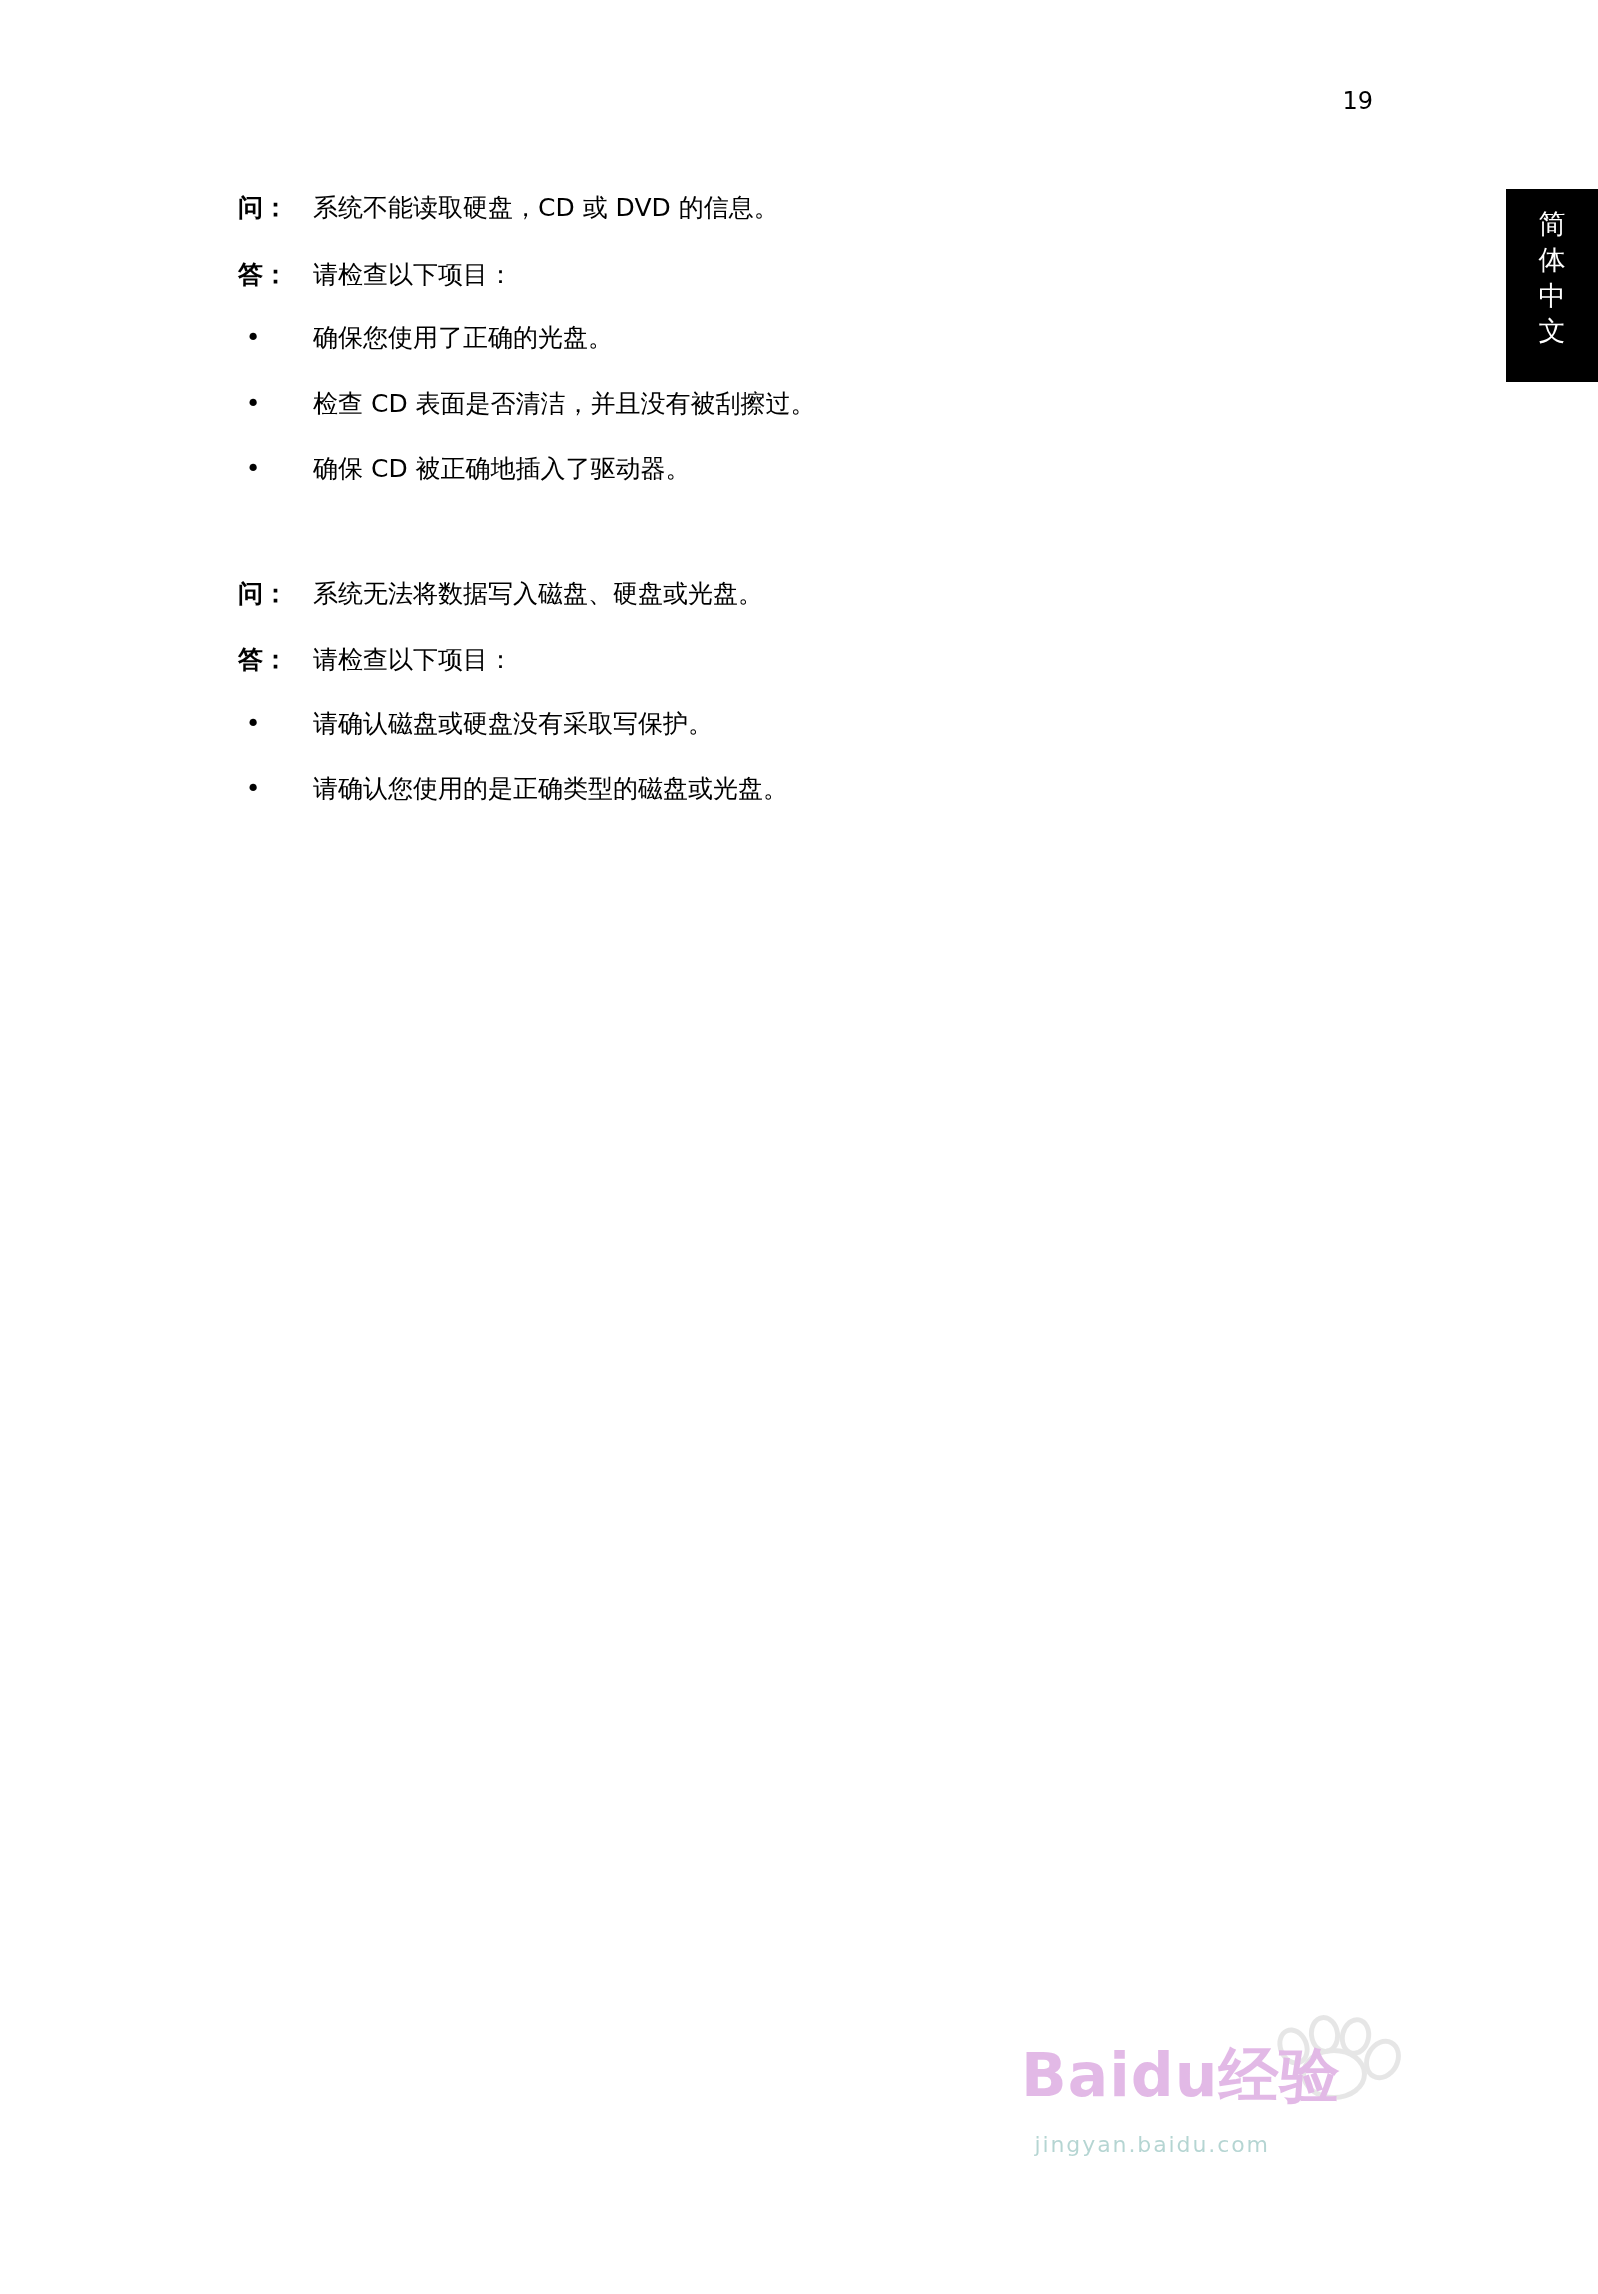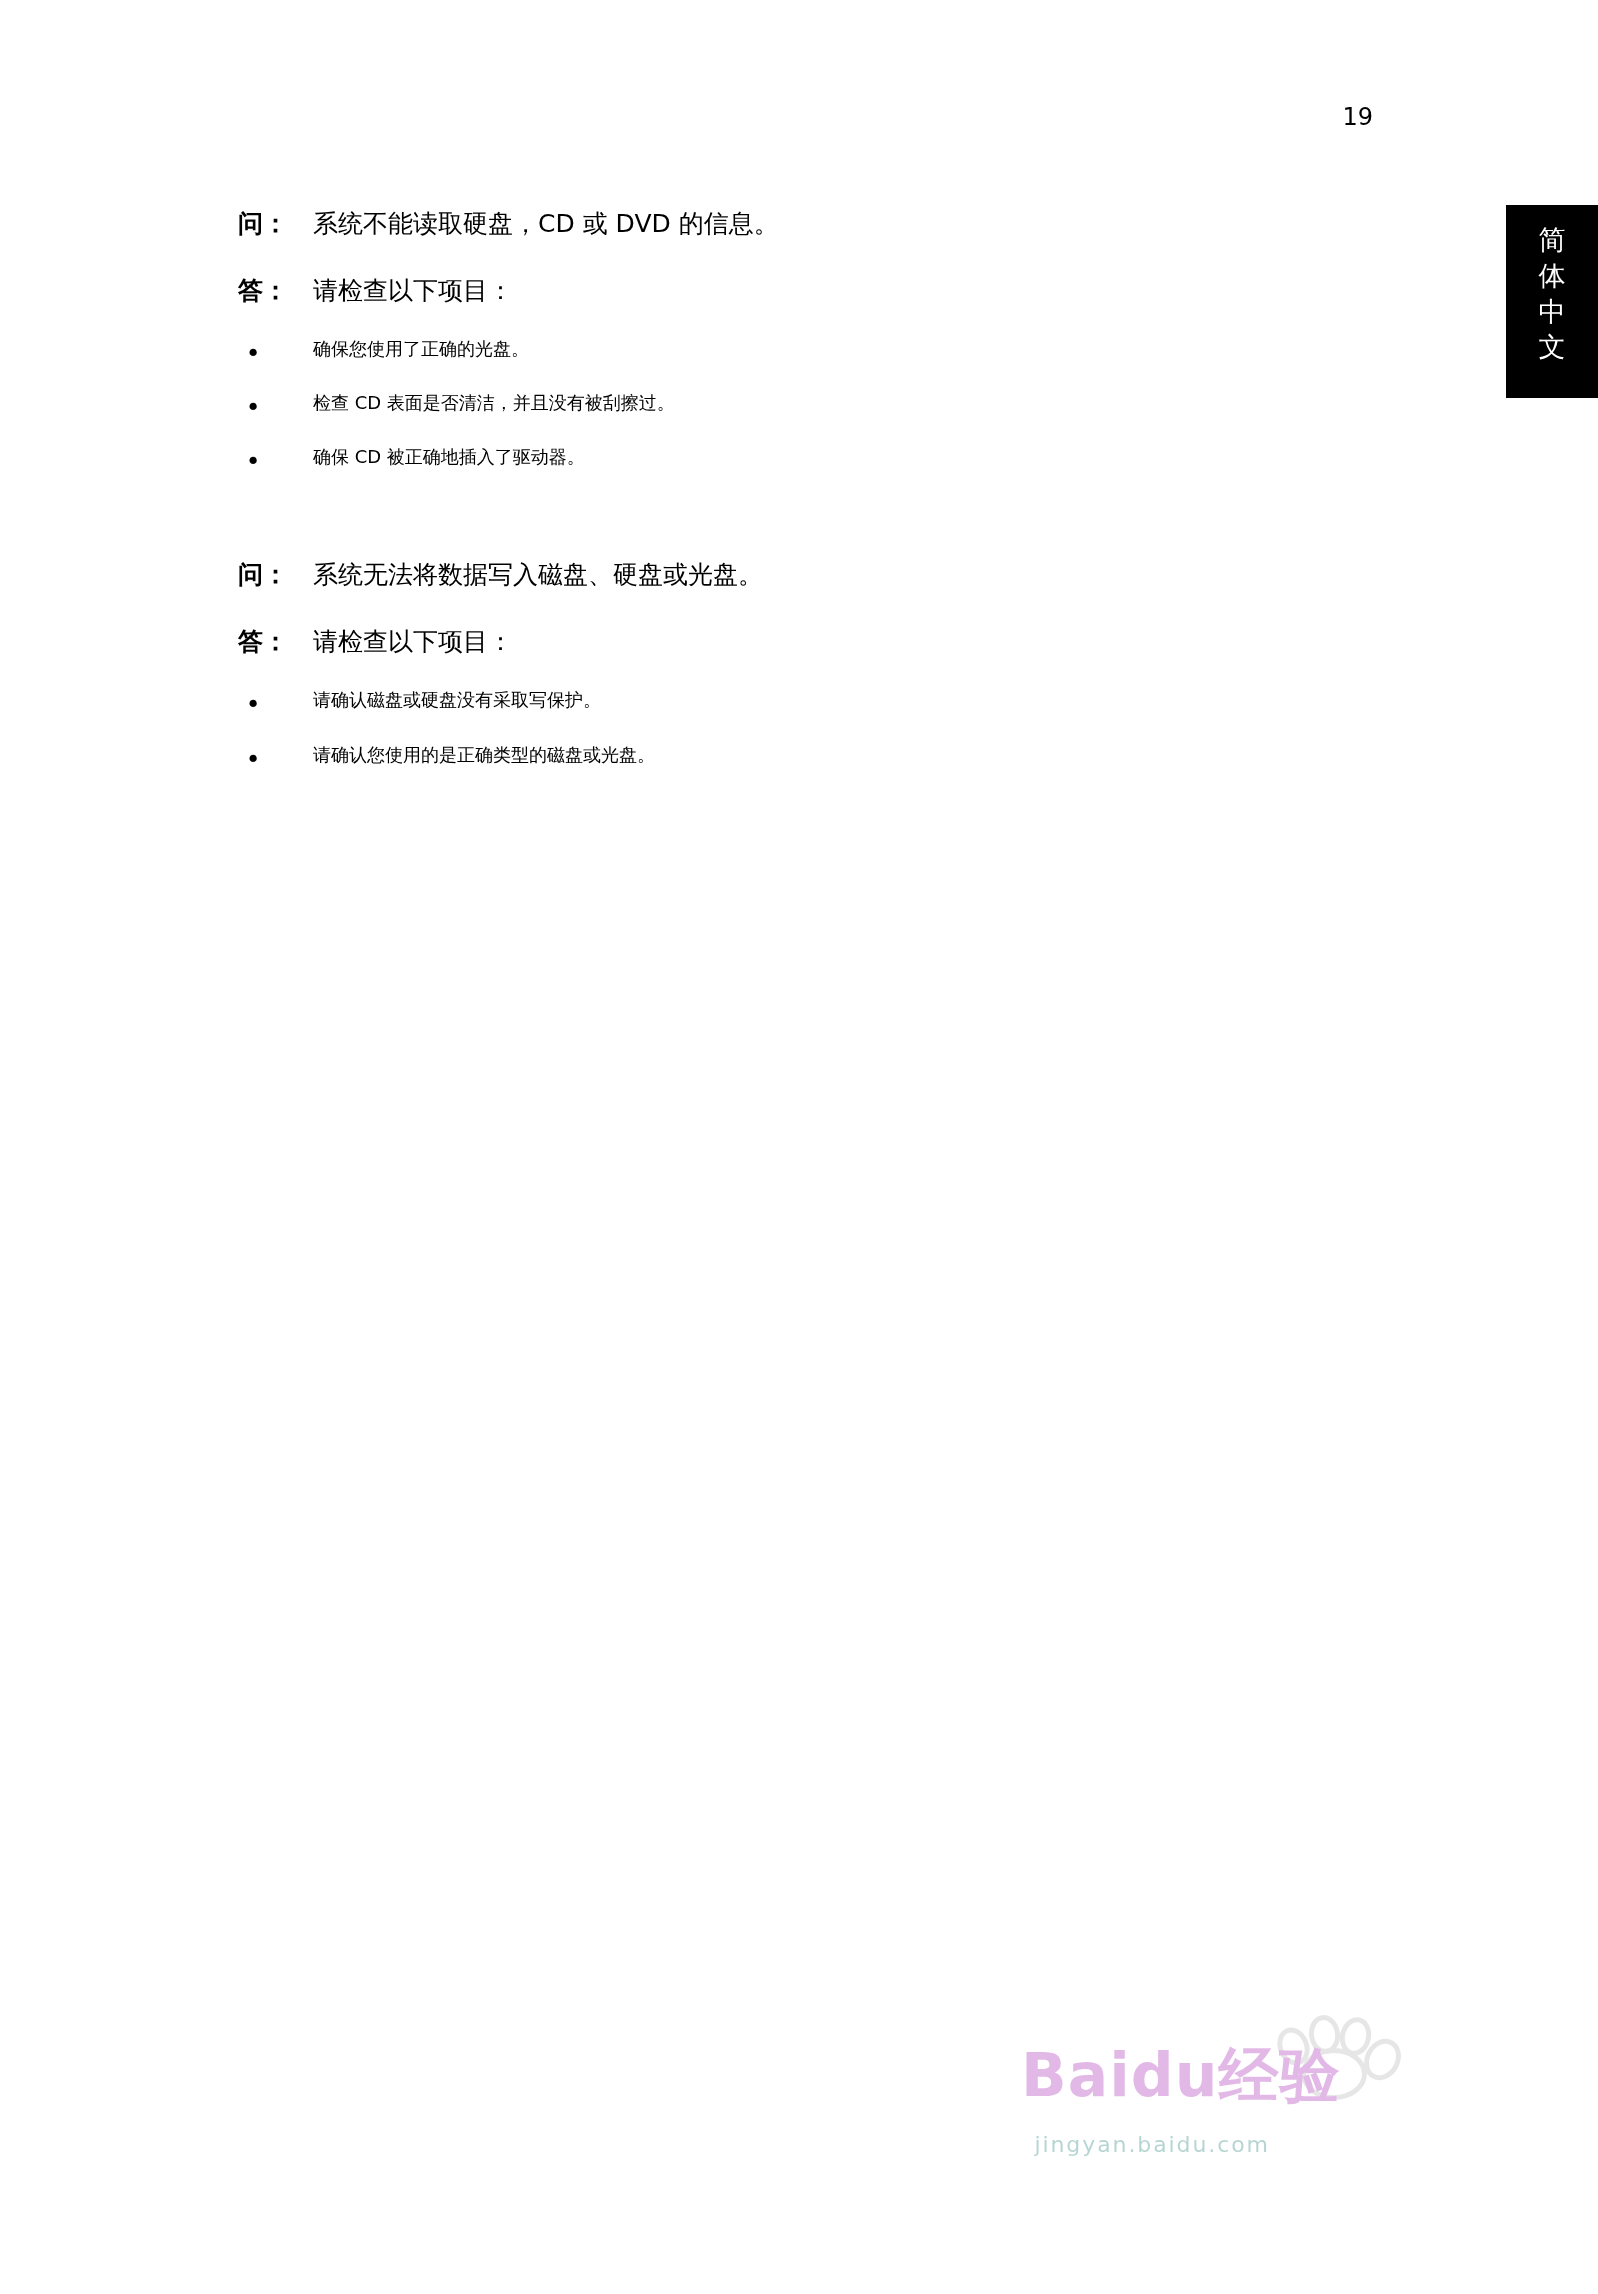--- a/index.html
+++ b/index.html
@@ -12,21 +12,20 @@
     height: 2294px;
     position: relative;
     font-family: "DejaVu Sans", "Liberation Sans", sans-serif;
     color: #000000;
     overflow: hidden;
   }
 
   .page {
     position: absolute;
     inset: 0;
-    margin-top: 16px;
   }
 
   
   .page-number {
     position: absolute;
     top: 89px;
     right: 226px;
     font-size: 24px;
     line-height: 1;
     color: #000;
@@ -100,21 +99,21 @@
 
   ul.bullets {
     list-style: none;
     margin: 0;
     padding: 0;
   }
   ul.bullets li {
     position: relative;
     padding-left: 75px;
     margin-bottom: 25px;
-    font-size: 18px;
+    font-size: 25px;
     line-height: 1.62;
     text-align: justify;
   }
   ul.bullets li::before {
     content: "•";
     position: absolute;
     left: 7.7px;
     top: 0;
     font-size: 25px;
     line-height: 1.62;

